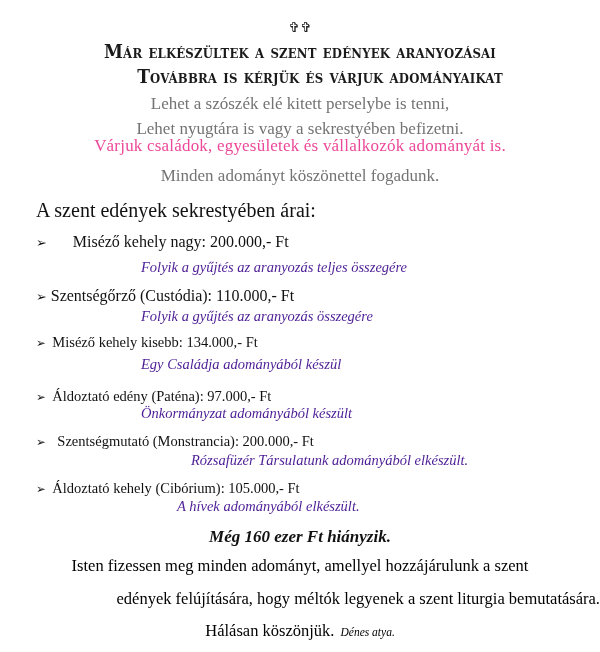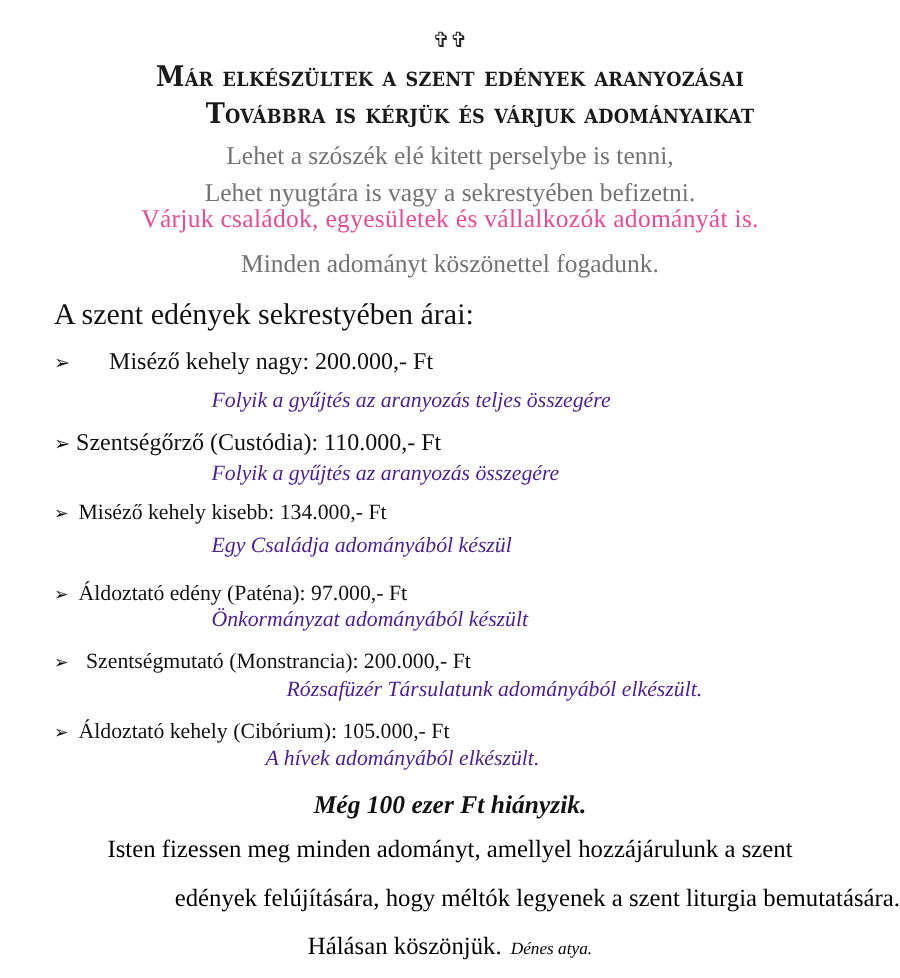--- a/index.html
+++ b/index.html
@@ -125,18 +125,18 @@
   <span style="margin-left:8px;">Szentségmutató (Monstrancia): 200.000,- Ft</span>
 </div>
 <div class="abs note" style="top:452px; left:191px;">Rózsafüzér Társulatunk adományából elkészült.</div>
 
 <div class="abs item-small" style="top:480px; left:36px;">
   <span class="bullet">➢</span>
   <span style="margin-left:3px;">Áldoztató kehely (Cibórium): 105.000,- Ft</span>
 </div>
 <div class="abs note" style="top:498px; left:177px;">A hívek adományából elkészült.</div>
 
-<div class="abs center closing-bold">Még 100 ezer Ft hiányzik.</div>
+<div class="abs center closing-bold">Még 160 ezer Ft hiányzik.</div>
 <div class="abs center closing c1">Isten fizessen meg minden adományt, amellyel hozzájárulunk a szent</div>
 <div class="abs center closing c2">edények felújítására, hogy méltók legyenek a szent liturgia bemutatására.</div>
 <div class="abs center closing c3">
   <span>Hálásan köszönjük.</span><span class="sig">Dénes atya.</span>
 </div>
 
 </body></html>

